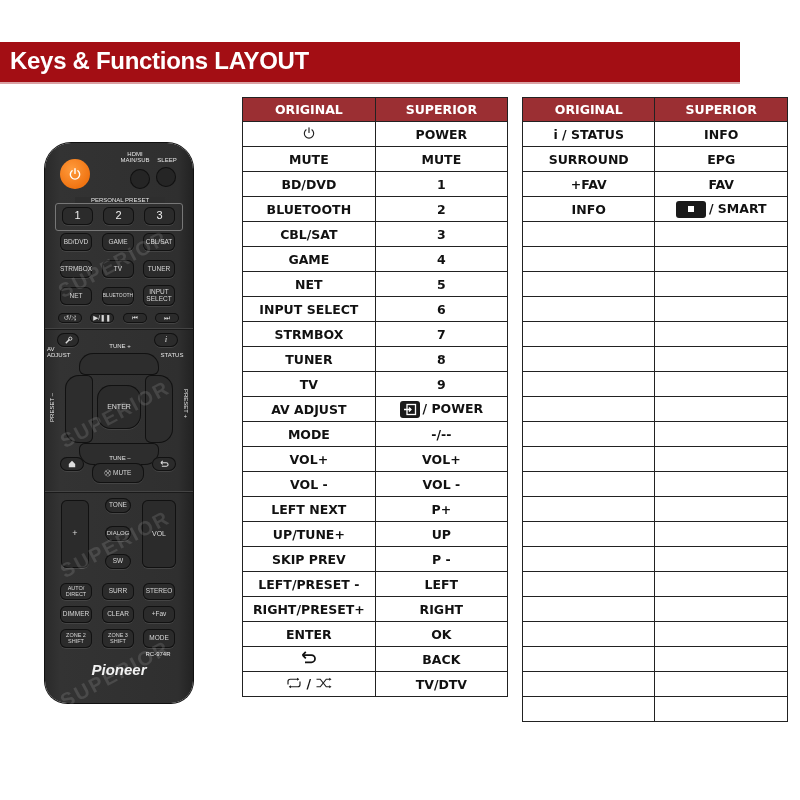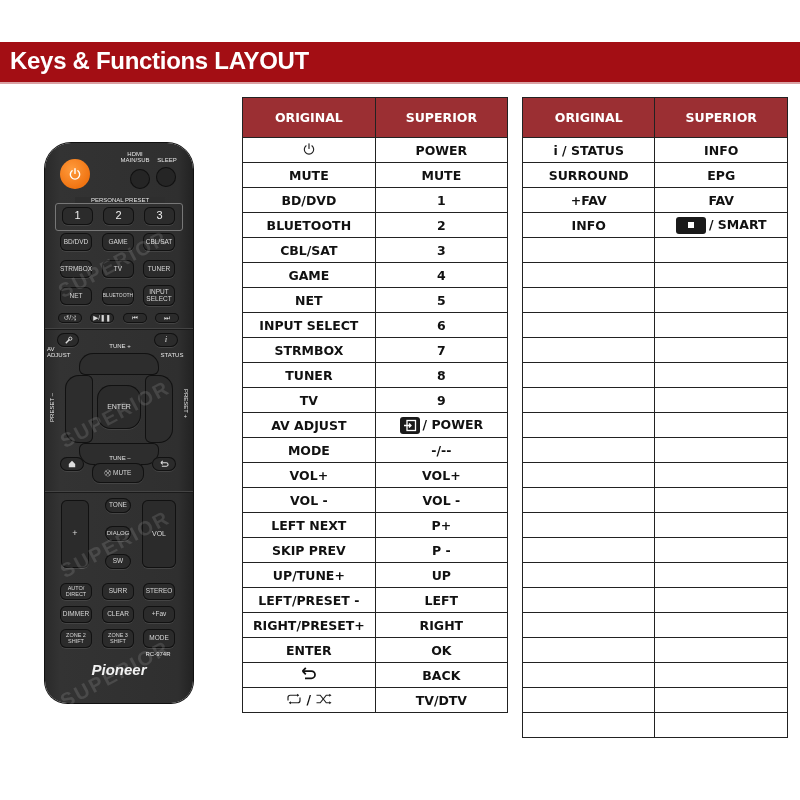--- a/index.html
+++ b/index.html
@@ -1,38 +1,38 @@
 <!DOCTYPE html>
 <html><head>
 <meta charset="utf-8">
 <style>
   * { box-sizing: border-box; margin: 0; padding: 0; }
   html, body { width: 800px; height: 800px; background: #ffffff; overflow: hidden; }
   body { position: relative; font-family: "DejaVu Sans", sans-serif; }
 
   .banner {
-    position: absolute; left: 0; top: 42px; width: 800px; height: 42px;
+    position: absolute; left: 0; top: 42px; width: 740px; height: 42px;
     background: #a30e14;
     border-bottom: 2px solid #d9a2a4;
   }
   .banner-title {
     position: absolute; left: 10px; top: 5px;
     color: #ffffff; font-family: "Liberation Sans", sans-serif; font-weight: bold;
     font-size: 24px; letter-spacing: -0.3px;
   }
 
   
   .map-table {
     position: absolute; top: 97px;
     border-collapse: collapse;
     font-family: "DejaVu Sans", sans-serif; font-weight: bold; font-size: 12.5px;
     color: #111;
   }
   .map-table th {
-    background: #9b2f33; color: #fff; height: 40px; font-size: 12.5px;
+    background: #9b2f33; color: #fff; height: 24px; font-size: 12.5px;
     border: 1.5px solid #222; font-weight: bold;
   }
   .map-table td {
     height: 25px; border: 1.5px solid #222; text-align: center; vertical-align: middle;
     background: #fff; padding: 0 2px; white-space: nowrap;
   }
   #tbl-left { left: 242px; width: 266px; }
   #tbl-left col.c1 { width: 133px; } #tbl-left col.c2 { width: 133px; }
   #tbl-right { left: 522px; width: 266px; }
   #tbl-right col.c1 { width: 133px; } #tbl-right col.c2 { width: 133px; }
@@ -264,26 +264,26 @@
       </tr>
       <tr>
         <td><span>VOL -</span></td>
         <td><span>VOL -</span></td>
       </tr>
       <tr>
         <td><span>LEFT NEXT</span></td>
         <td><span>P+</span></td>
       </tr>
       <tr>
+        <td><span>UP/TUNE+</span></td>
+        <td><span>UP</span></td>
+      </tr>
+      <tr>
         <td><span>SKIP PREV</span></td>
         <td><span>P -</span></td>
-      </tr>
-      <tr>
-        <td><span>UP/TUNE+</span></td>
-        <td><span>UP</span></td>
       </tr>
       <tr>
         <td><span>LEFT/PRESET -</span></td>
         <td><span>LEFT</span></td>
       </tr>
       <tr>
         <td><span>RIGHT/PRESET+</span></td>
         <td><span>RIGHT</span></td>
       </tr>
       <tr>

